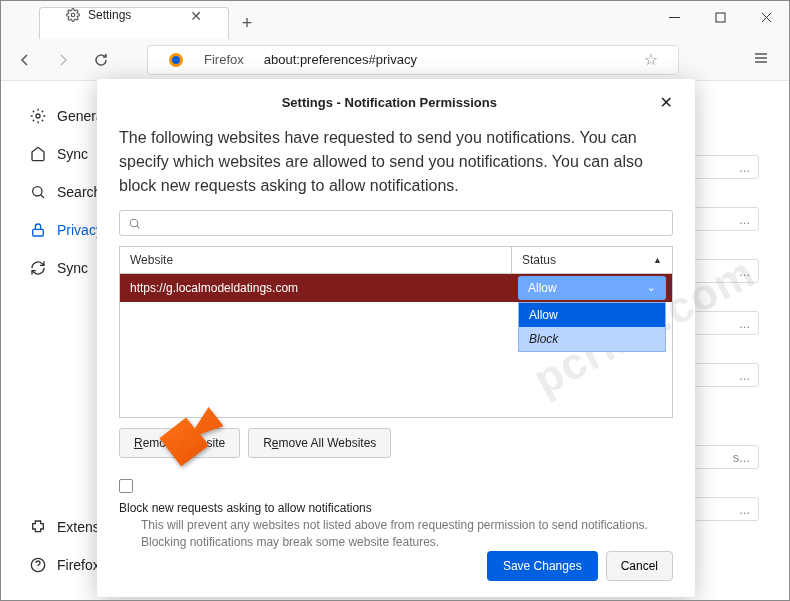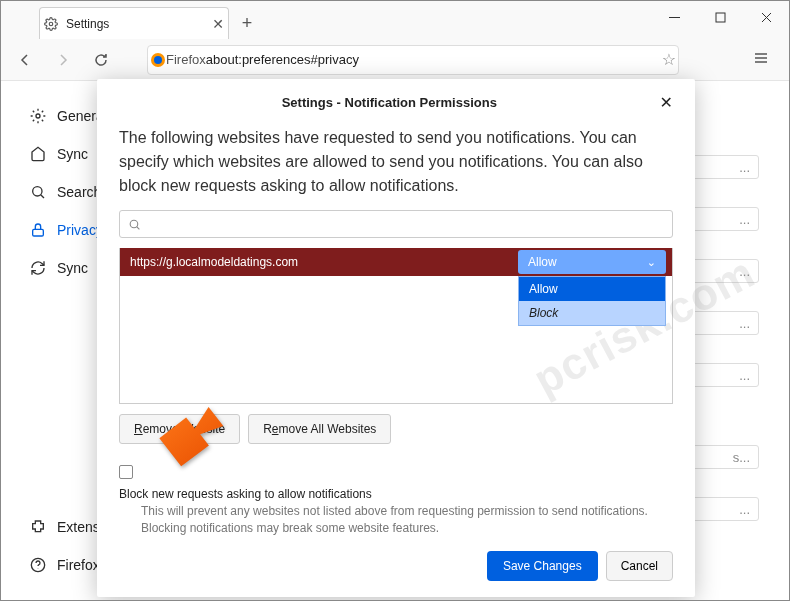--- a/index.html
+++ b/index.html
@@ -1,31 +1,31 @@
 <!DOCTYPE html>
 <html><head>
 <meta charset="utf-8">
 <style>
   * { box-sizing: border-box; margin: 0; padding: 0; font-family: "Segoe UI", Arial, sans-serif; }
   body { width: 790px; height: 601px; background: #fff; position: relative; overflow: hidden; border: 1px solid #888; }
   
   
   .titlebar { height: 38px; display: flex; align-items: flex-start; background: #f9f9f9; }
-  .tab { margin-left: 38px; margin-top: 6px; width: 190px; height: 32px; background: #fff; border: 1px solid #d0d0d0; border-bottom: none; border-radius: 4px 4px 0 0; display: flex; align-items: center; padding: 0 4px; gap: 8px; }
+  .tab { margin-left: 38px; margin-top: 6px; width: 190px; height: 32px; background: #fff; border: 1px solid #d0d0d0; border-bottom: none; border-radius: 4px 4px 0 0; display: flex; padding: 0 26px; gap: 8px; }
   .tab-icon { width: 14px; height: 14px; }
   .tab-title { font-size: 12px; color: #222; flex: 1; }
   .tab-close { font-size: 14px; color: #555; cursor: pointer; }
   .newtab { width: 28px; height: 28px; display: flex; align-items: center; justify-content: center; color: #555; font-size: 18px; margin-top: 8px; margin-left: 4px; }
   .winctrl { margin-left: auto; display: flex; }
   .winctrl div { width: 46px; height: 32px; display: flex; align-items: center; justify-content: center; color: #333; }
   
   
   .toolbar { height: 42px; display: flex; align-items: center; padding: 0 12px; gap: 14px; border-bottom: 1px solid #e5e5e5; background: #f9f9f9; }
   .tb-btn { width: 24px; height: 24px; display: flex; align-items: center; justify-content: center; color: #666; }
-  .urlbar { flex: 1; height: 30px; background: #fff; border: 1px solid #ddd; border-radius: 4px; display: flex; align-items: center; padding: 0 2px; gap: 0; margin: 0 60px 0 20px; }
+  .urlbar { flex: 1; height: 30px; background: #fff; border: 1px solid #ddd; border-radius: 4px; display: flex; align-items: center; padding: 0 20px; gap: 20px; margin: 0 60px 0 20px; }
   .urlbar-prefix { font-size: 13px; color: #555; }
   .urlbar-text { font-size: 13px; color: #222; flex: 1; }
   .star { color: #888; }
   .menu-btn { width: 24px; color: #555; }
 
   
   .page { position: absolute; top: 80px; left: 0; right: 0; bottom: 0; background: #fff; display: flex; }
   .sidebar { width: 200px; padding: 18px 0 18px 28px; display: flex; flex-direction: column; gap: 4px; }
   .sb-item { display: flex; align-items: center; gap: 10px; height: 34px; font-size: 14px; color: #222; border-radius: 4px; }
   .sb-item.sel { color: #0060df; }
@@ -233,20 +233,27 @@
   <div class="dlg-head">
     <span class="dlg-title">Settings - Notification Permissions</span>
     <span class="dlg-close">✕</span>
   </div>
   <div class="dlg-intro">The following websites have requested to send you notifications. You can specify which websites are allowed to send you notifications. You can also block new requests asking to allow notifications.</div>
   <div class="search-field">
     <svg width="13" height="13" viewBox="0 0 24 24" fill="none" stroke="#888" stroke-width="2">
         <circle cx="11" cy="11" r="7"></circle>
         <line x1="21" y1="21" x2="16" y2="16"></line>
       </svg>
+  </div>
+  <div class="table-head">
+    <div class="th-website">Website</div>
+    <div class="th-status">
+      <span>Status</span>
+      <span class="tri">▲</span>
+    </div>
   </div>
   <div class="table-body">
     <div class="row-sel">
       <div class="row-url">https://g.localmodeldatings.com</div>
       <div class="row-status">
         <div class="status-btn">
           <span>Allow</span>
           <span class="chev">⌄</span>
         </div>
       </div>

